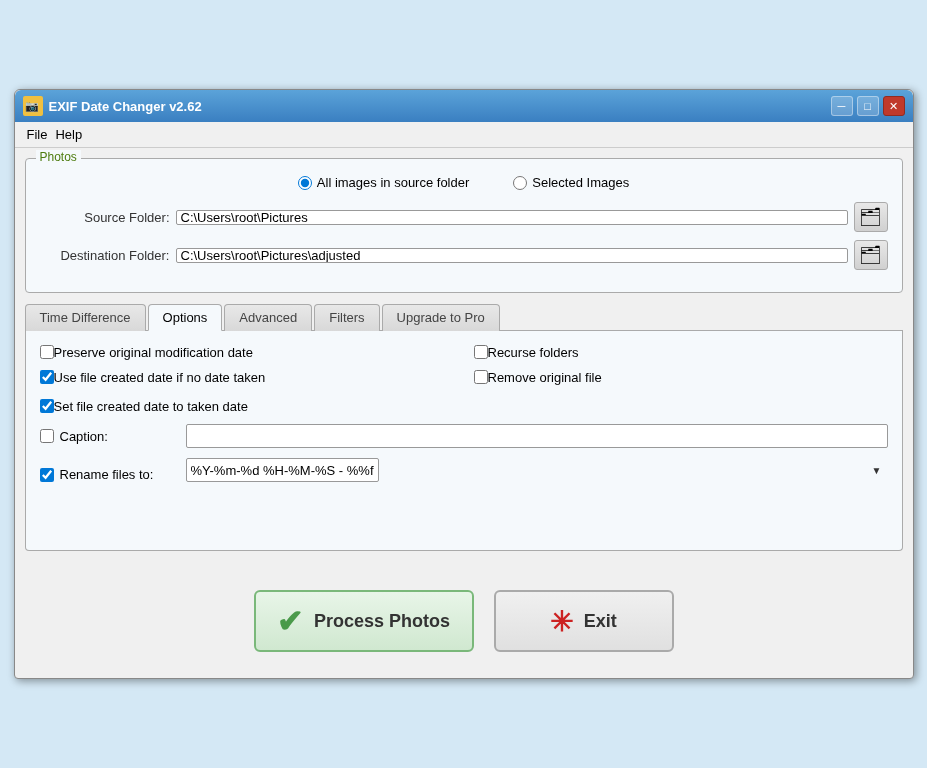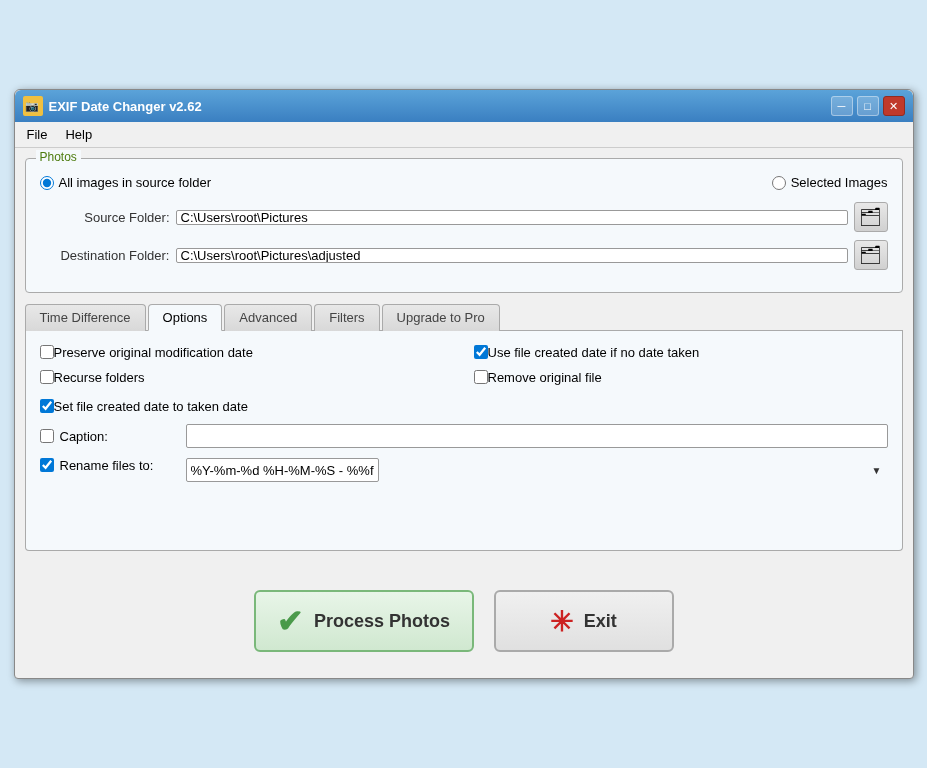--- a/index.html
+++ b/index.html
@@ -68,21 +68,20 @@
       background: rgba(255,255,255,0.2);
     }
     .title-btn.close {
       background: #c0392b;
       border-color: #922b21;
     }
     .menubar {
       background: #f0f0f0;
       padding: 3px 8px;
       display: flex;
-      gap: 10px;
       border-bottom: 1px solid #ccc;
     }
     .menubar span {
       cursor: pointer;
       padding: 2px 4px;
       font-size: 13px;
     }
     .content {
       padding: 10px;
     }
@@ -98,21 +97,21 @@
       position: absolute;
       top: -9px;
       left: 10px;
       background: #f5f9fc;
       padding: 0 4px;
       font-size: 12px;
       color: #4d7c0f;
     }
     .radio-row {
       display: flex;
-      justify-content: space-between;
+      justify-content: center;
       gap: 44px;
       margin-bottom: 12px;
       margin-top: 6px;
     }
     .radio-item {
       display: flex;
       align-items: center;
       gap: 5px;
       cursor: pointer;
     }
@@ -225,21 +224,21 @@
     .caption-input {
       flex: 1;
       height: 24px;
       border: 1px solid #999;
       border-radius: 2px;
       padding: 0 4px;
       background: white;
     }
     .rename-row {
       display: flex;
-      align-items: flex-start;
+      align-items: flex-end;
       gap: 6px;
     }
     .rename-row input[type="checkbox"] {
       width: 14px;
       height: 14px;
       cursor: pointer;
       accent-color: #0078d7;
     }
     .rename-label {
       width: 120px;
@@ -380,26 +379,26 @@
         <div class="tab">Upgrade to Pro</div>
       </div>
 
       <div class="tab-content">
         <div class="options-grid">
           <label class="checkbox-item">
             <input type="checkbox" style="">
             <span>Preserve original modification date</span>
           </label>
           <label class="checkbox-item">
+            <input type="checkbox" style="">
+            <span>Recurse folders</span>
+          </label>
+          <label class="checkbox-item">
             <input type="checkbox" checked="" style="">
             <span>Use file created date if no date taken</span>
-          </label>
-          <label class="checkbox-item">
-            <input type="checkbox" style="">
-            <span>Recurse folders</span>
           </label>
           <label class="checkbox-item">
             <input type="checkbox" style="">
             <span>Remove original file</span>
           </label>
         </div>
 
         <label class="checkbox-item" style="margin-bottom:10px">
           <input type="checkbox" checked="" style="">
           <span>Set file created date to taken date</span>

